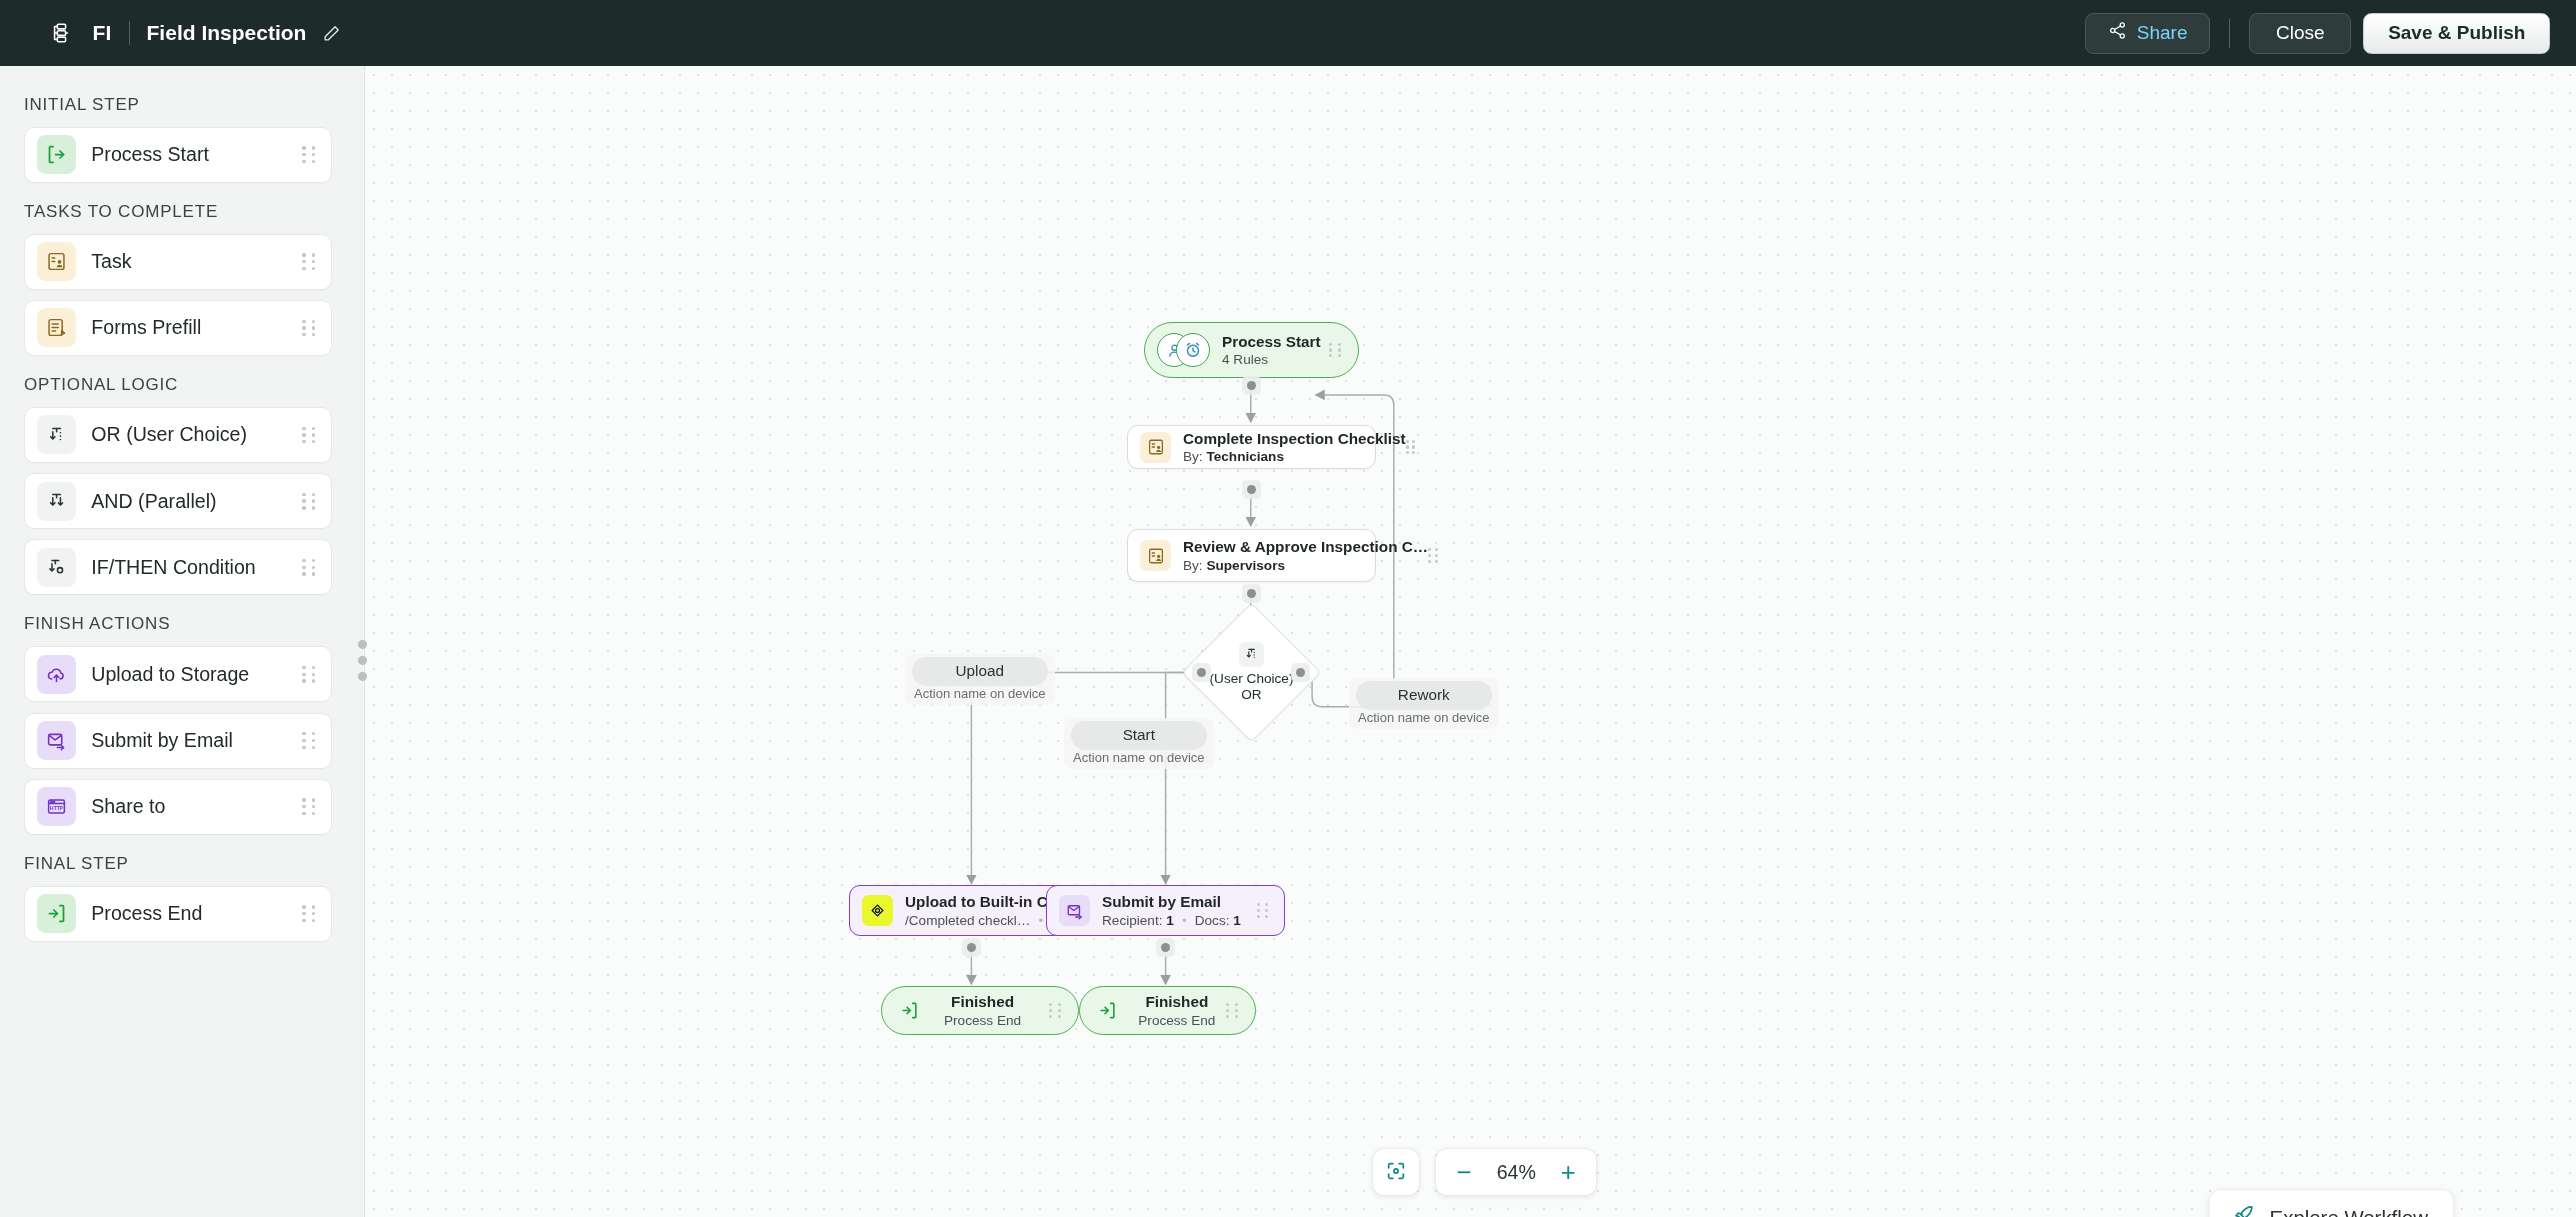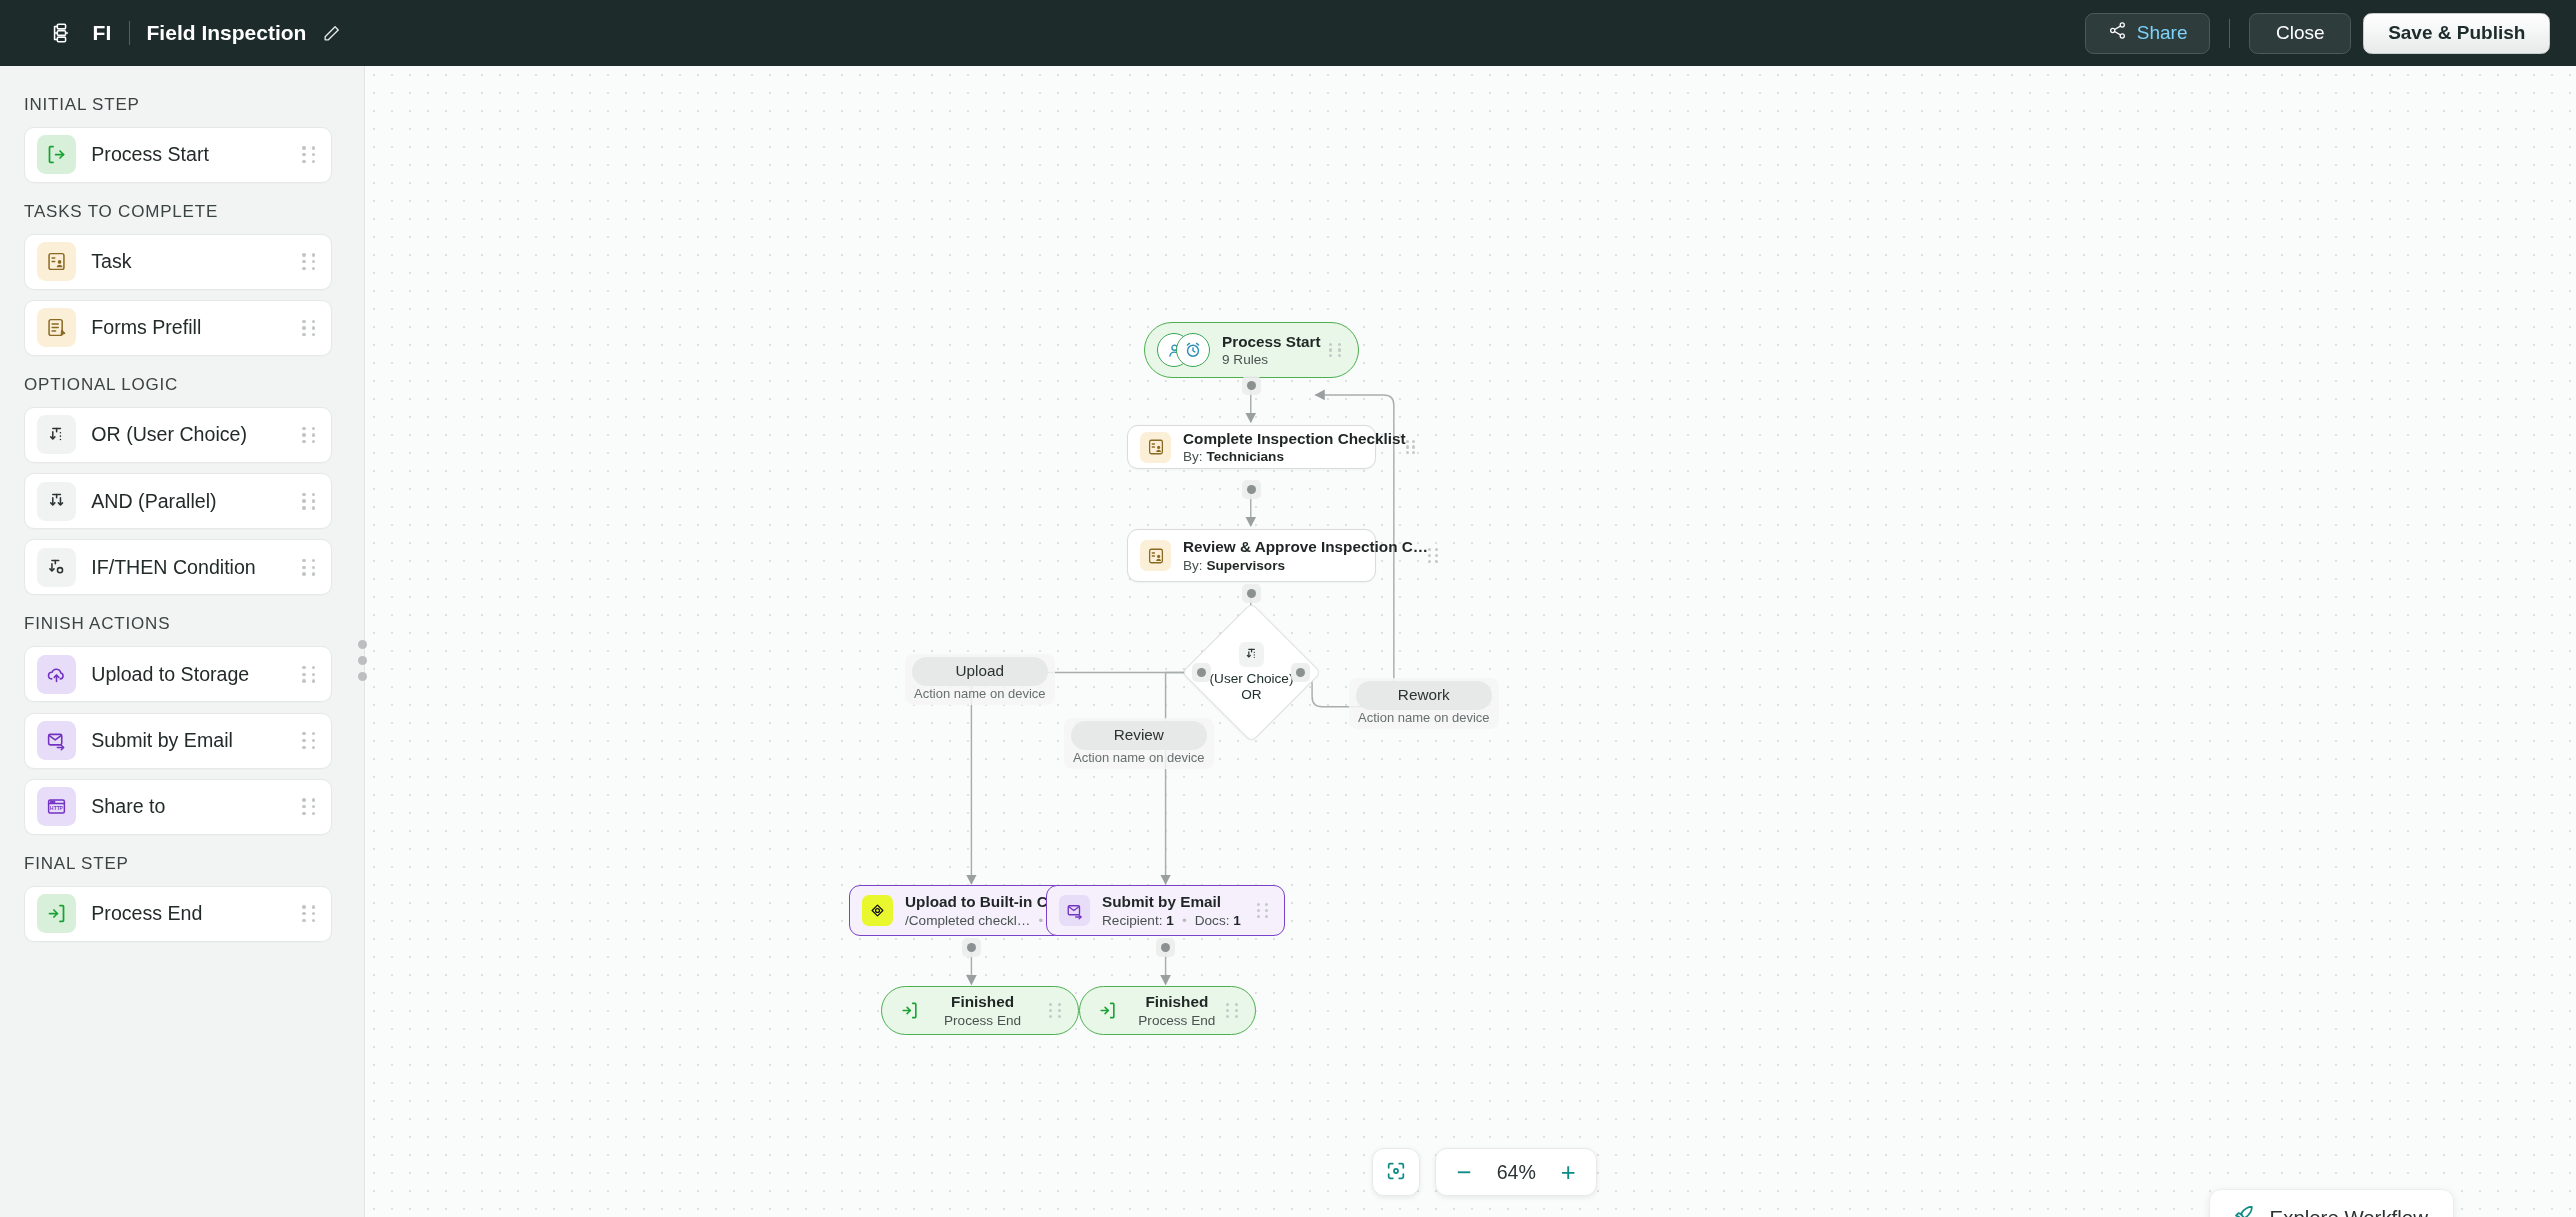--- a/index.html
+++ b/index.html
@@ -482,21 +482,21 @@
       <span class="av av2">
         <svg width="18" height="18" viewBox="0 0 24 24" fill="none" stroke="#2e8fb5" stroke-width="1.9" stroke-linecap="round" stroke-linejoin="round">
           <circle cx="12" cy="13" r="7.3"></circle>
             <path d="M12 9.4V13l2.6 1.6"></path>
           <path d="M4.6 5.4l2.6-2.2M19.4 5.4l-2.6-2.2"></path>
         </svg>
       </span>
     </span>
     <span class="n-txt">
       <span class="n-title">Process Start</span>
-      <span class="n-sub">9 Rules</span>
+      <span class="n-sub">4 Rules</span>
     </span>
     <span class="n-drag">
         <i></i>
         <i></i>
         <i></i>
         <i></i>
         <i></i>
         <i></i>
       </span>
   </div>
@@ -584,21 +584,21 @@
   <span class="handle" style="left:926px; top:597px;">
       <i></i>
     </span>
 
   <div class="elabel" style="left:540px; top:588px;">
     <span class="pill">Upload</span>
     <span class="hint">Action name on device</span>
   </div>
 
   <div class="elabel" style="left:699px; top:652px;">
-    <span class="pill">Review</span>
+    <span class="pill">Start</span>
     <span class="hint">Action name on device</span>
   </div>
 
   <div class="elabel" style="left:984px; top:612px;">
     <span class="pill">Rework</span>
     <span class="hint">Action name on device</span>
   </div>
 
   <div class="node n-action" style="left:484px; top:819px; width:262px; height:51px;">
     <span class="n-ico" style="background:#e8f72e;">

